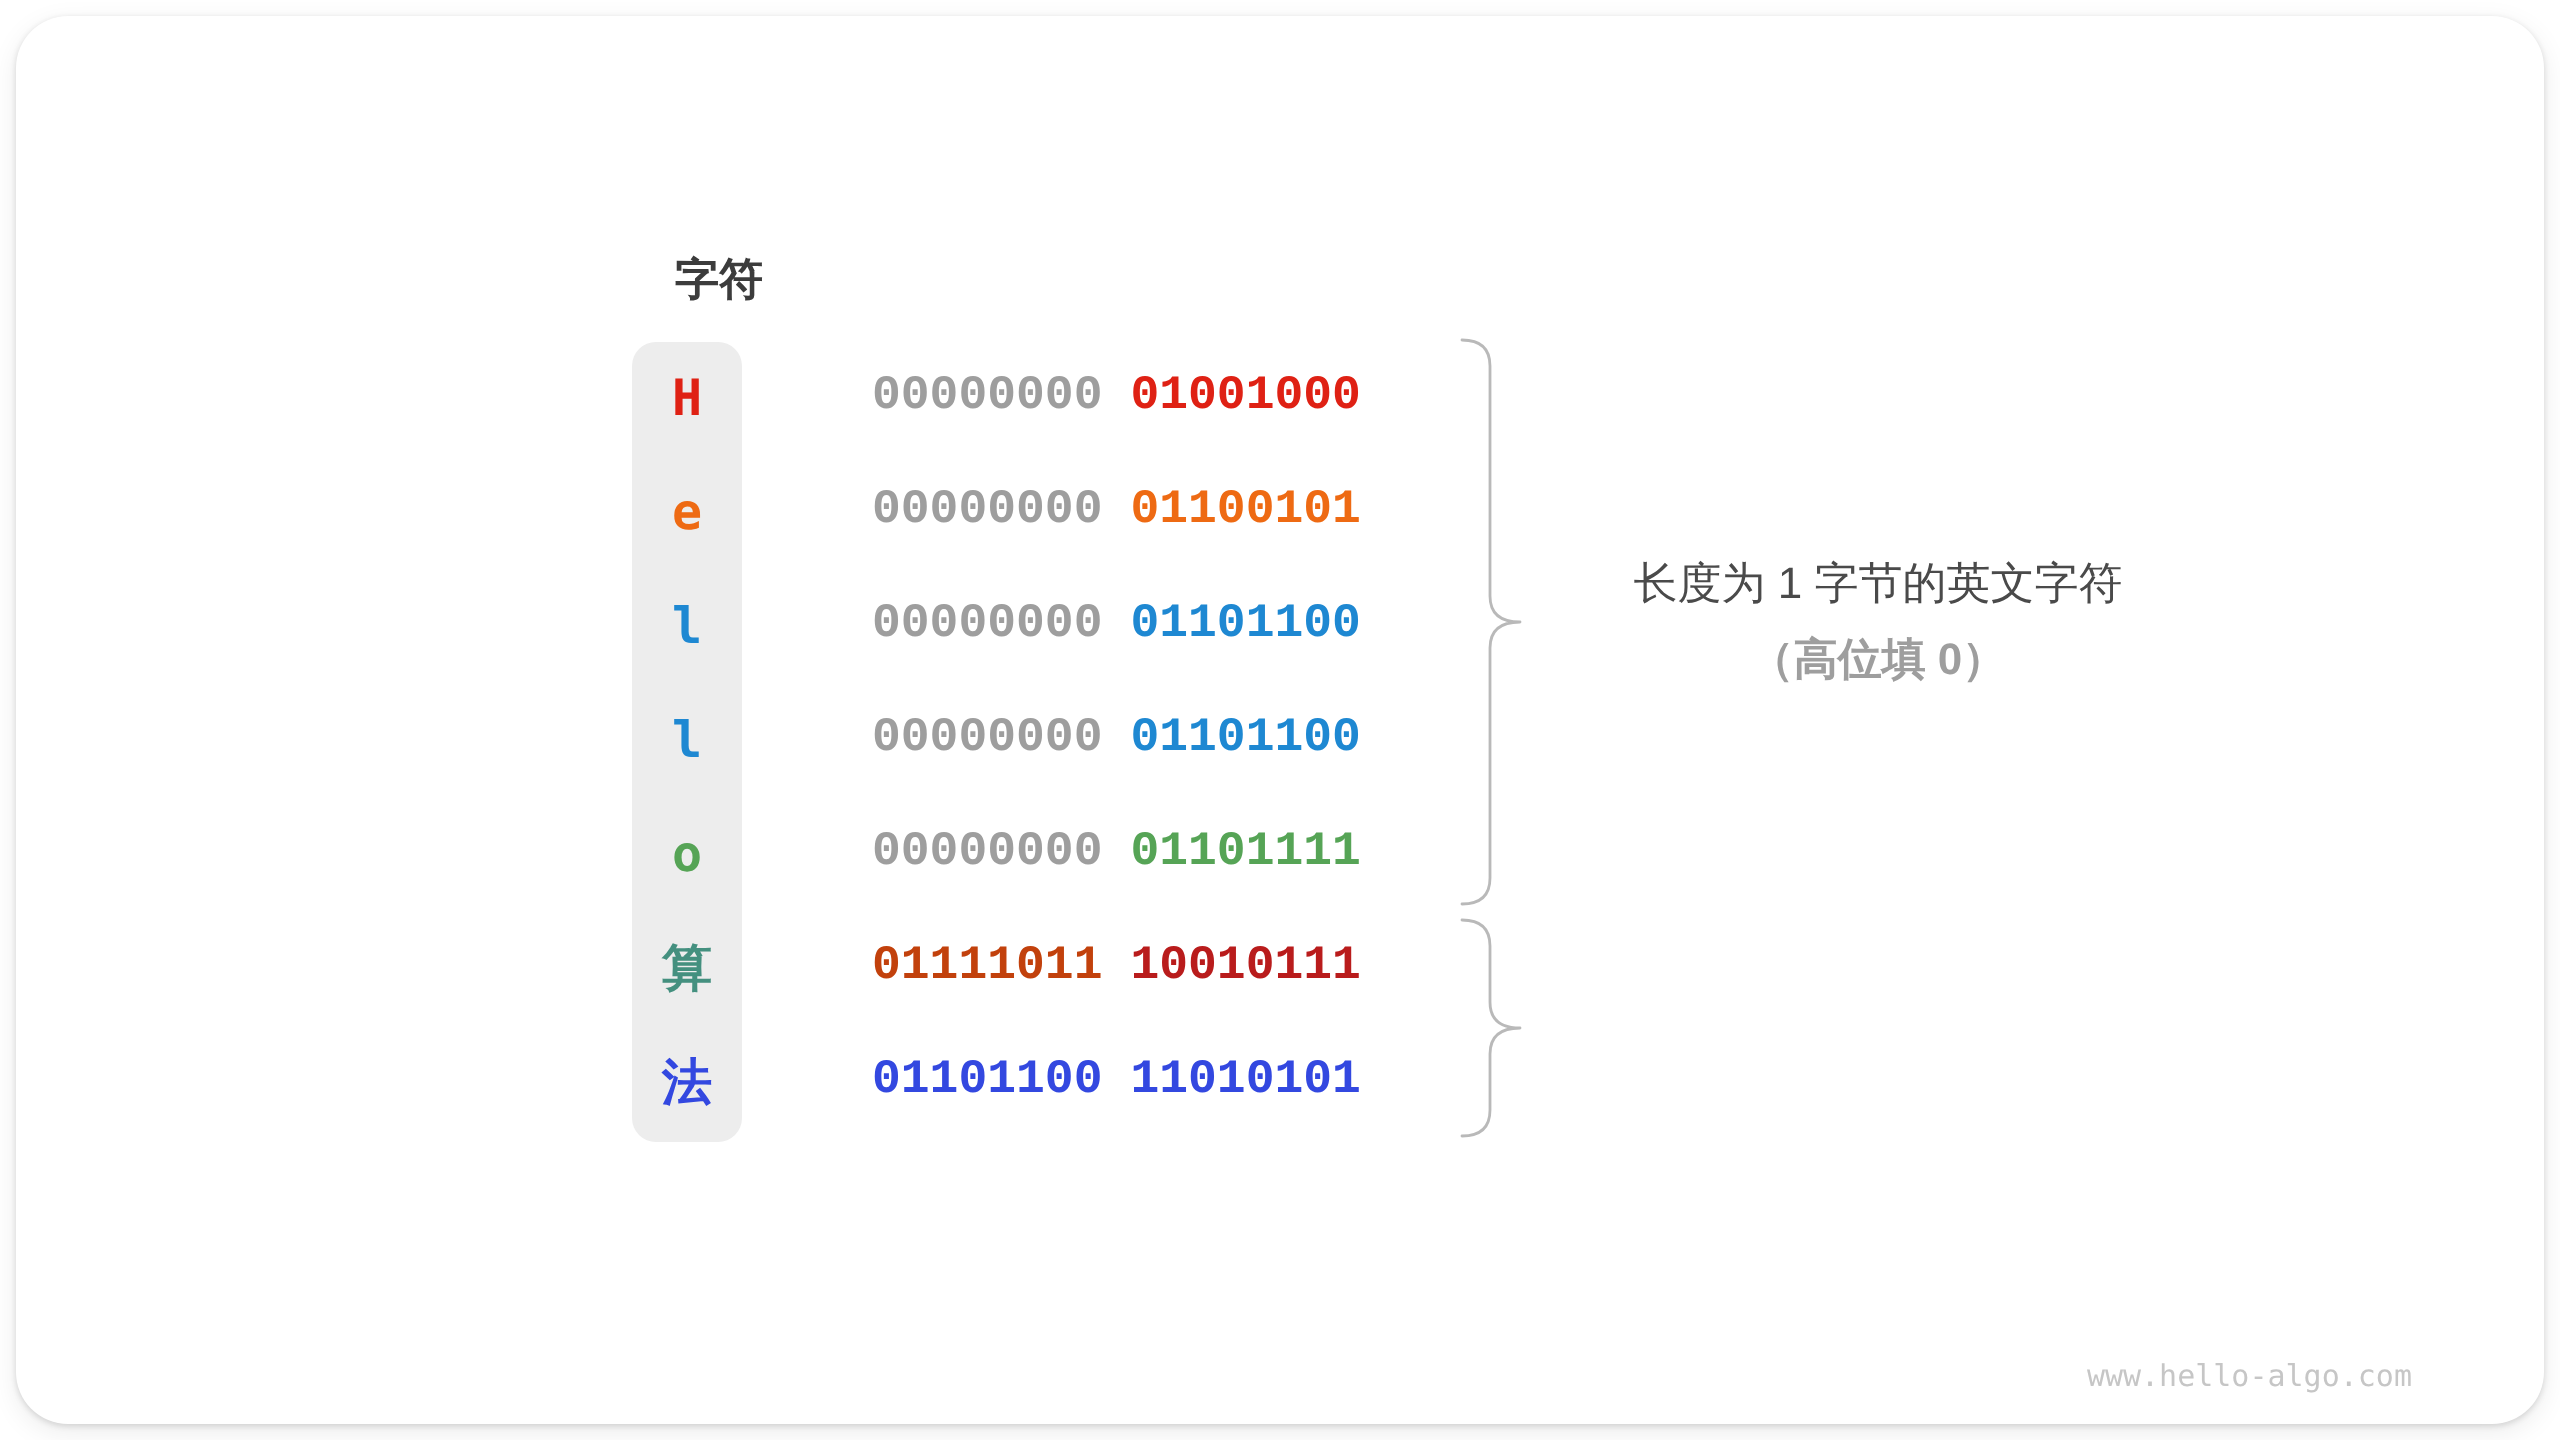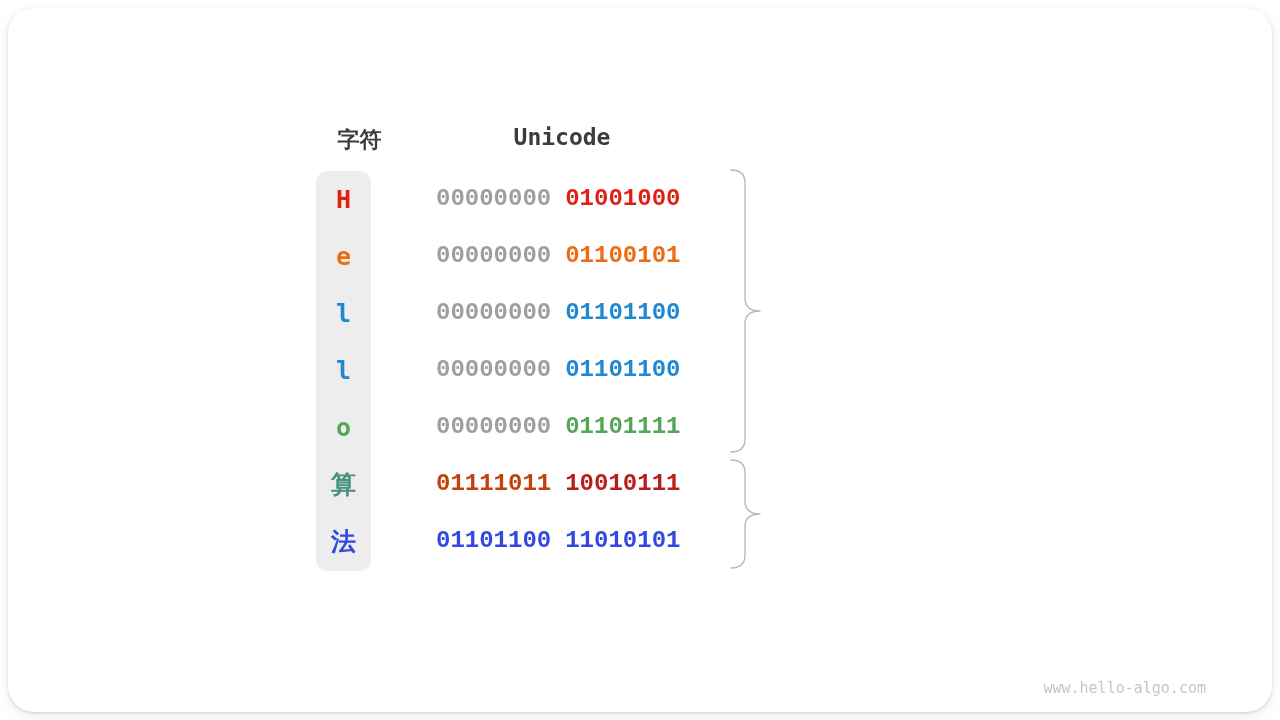--- a/index.html
+++ b/index.html
@@ -100,21 +100,20 @@
     font-size: 15px;
     color: #c6c6c6;
   }
 </style>
 </head>
 <body>
 
 <div class="card">
 
   <div class="hdr-char">字符</div>
-  <div class="hdr-unicode">Unicode</div>
 
   <div class="char-col-bg"></div>
 
   <div id="rows">
   <div class="row" style="top: 191px;">
     <div class="cell-char" style="color: rgb(223, 33, 20);">H</div>
     <div class="cell-binary"><span class="b1 gray-bits">00000000</span><span class="b2" style="color: rgb(223, 33, 20);">01001000</span></div>
   </div>
 
   <div class="row" style="top: 248px;">
@@ -149,17 +148,21 @@
 </div>
 
   <svg class="brace" style="left:720px; top:161px;" width="34" height="284" viewBox="0 0 34 284">
     <path d="M3,1 Q17,1 17,14 L17,129 Q17,142 32,142 Q17,142 17,155 L17,270 Q17,283 3,283"></path>
   </svg>
 
   <svg class="brace" style="left:720px; top:451px;" width="34" height="110" viewBox="0 0 34 110">
     <path d="M3,1 Q17,1 17,14 L17,42 Q17,55 32,55 Q17,55 17,68 L17,96 Q17,109 3,109"></path>
   </svg>
 
+  <div class="anno" style="left:751px; top:265px;">
+    <div>长度为 1 字节的英文字符</div>
+    <div class="sub">（高位填 0）</div>
+  </div>
 
 
   <div class="watermark">www.hello-algo.com</div>
 
 </div>
 
 </body></html>

